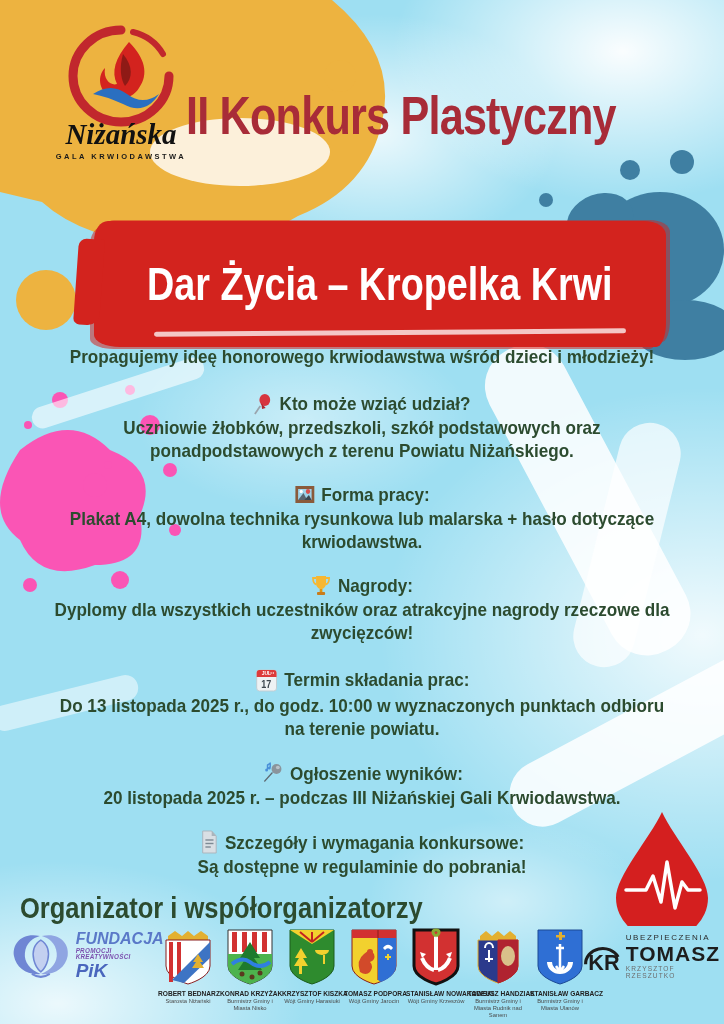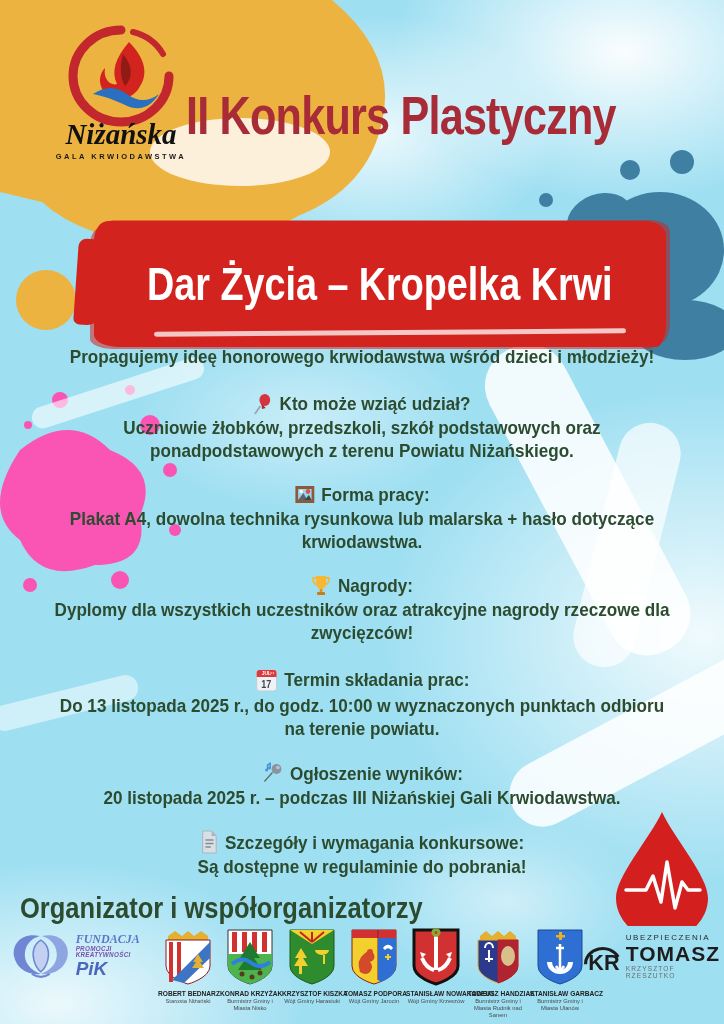--- a/index.html
+++ b/index.html
@@ -54,21 +54,21 @@
   .sec-head { display:flex; justify-content:center; align-items:center; gap:7px;
     font-size:19px; line-height:23px; }
   .sec-head svg { flex:0 0 auto; }
   .sec-body { font-size:19px; line-height:23px; white-space:pre; margin-top:1px; }
 
   
   .org-heading { position:absolute; left:20px; top:892px; font-size:29px; font-weight:bold;
     color:#2c4b2f; white-space:nowrap; transform:scaleX(.88); transform-origin:left center; }
   .pik-logo { position:absolute; left:10px; top:930px; width:158px; display:flex; align-items:center; gap:4px; }
   .pik-text { text-align:left; line-height:1.05; }
-  .pik-l1 { font-style:italic; font-weight:bold; font-size:12px; color:#5a78c8;font-family:Liberation Serif, serif; }
+  .pik-l1 { font-style:italic; font-weight:bold; font-size:16px; color:#5a78c8; }
   .pik-l2 { font-style:italic; font-weight:bold; font-size:6.3px; color:#7b4fae; letter-spacing:.3px; }
   .pik-l3 { font-style:italic; font-weight:bold; font-size:19px; color:#4a66bd; }
 
   .officials { position:absolute; left:158px; top:928px; width:432px;
     display:flex; justify-content:space-between; }
   .official { width:60px; text-align:center; }
   .official svg { display:block; margin:0 auto; }
   .off-name { font-size:6.6px; font-weight:bold; color:#222; margin-top:4px; white-space:nowrap; }
   .off-title { font-size:5.8px; color:#4a4a4a; line-height:1.25; margin-top:1px; }
 

